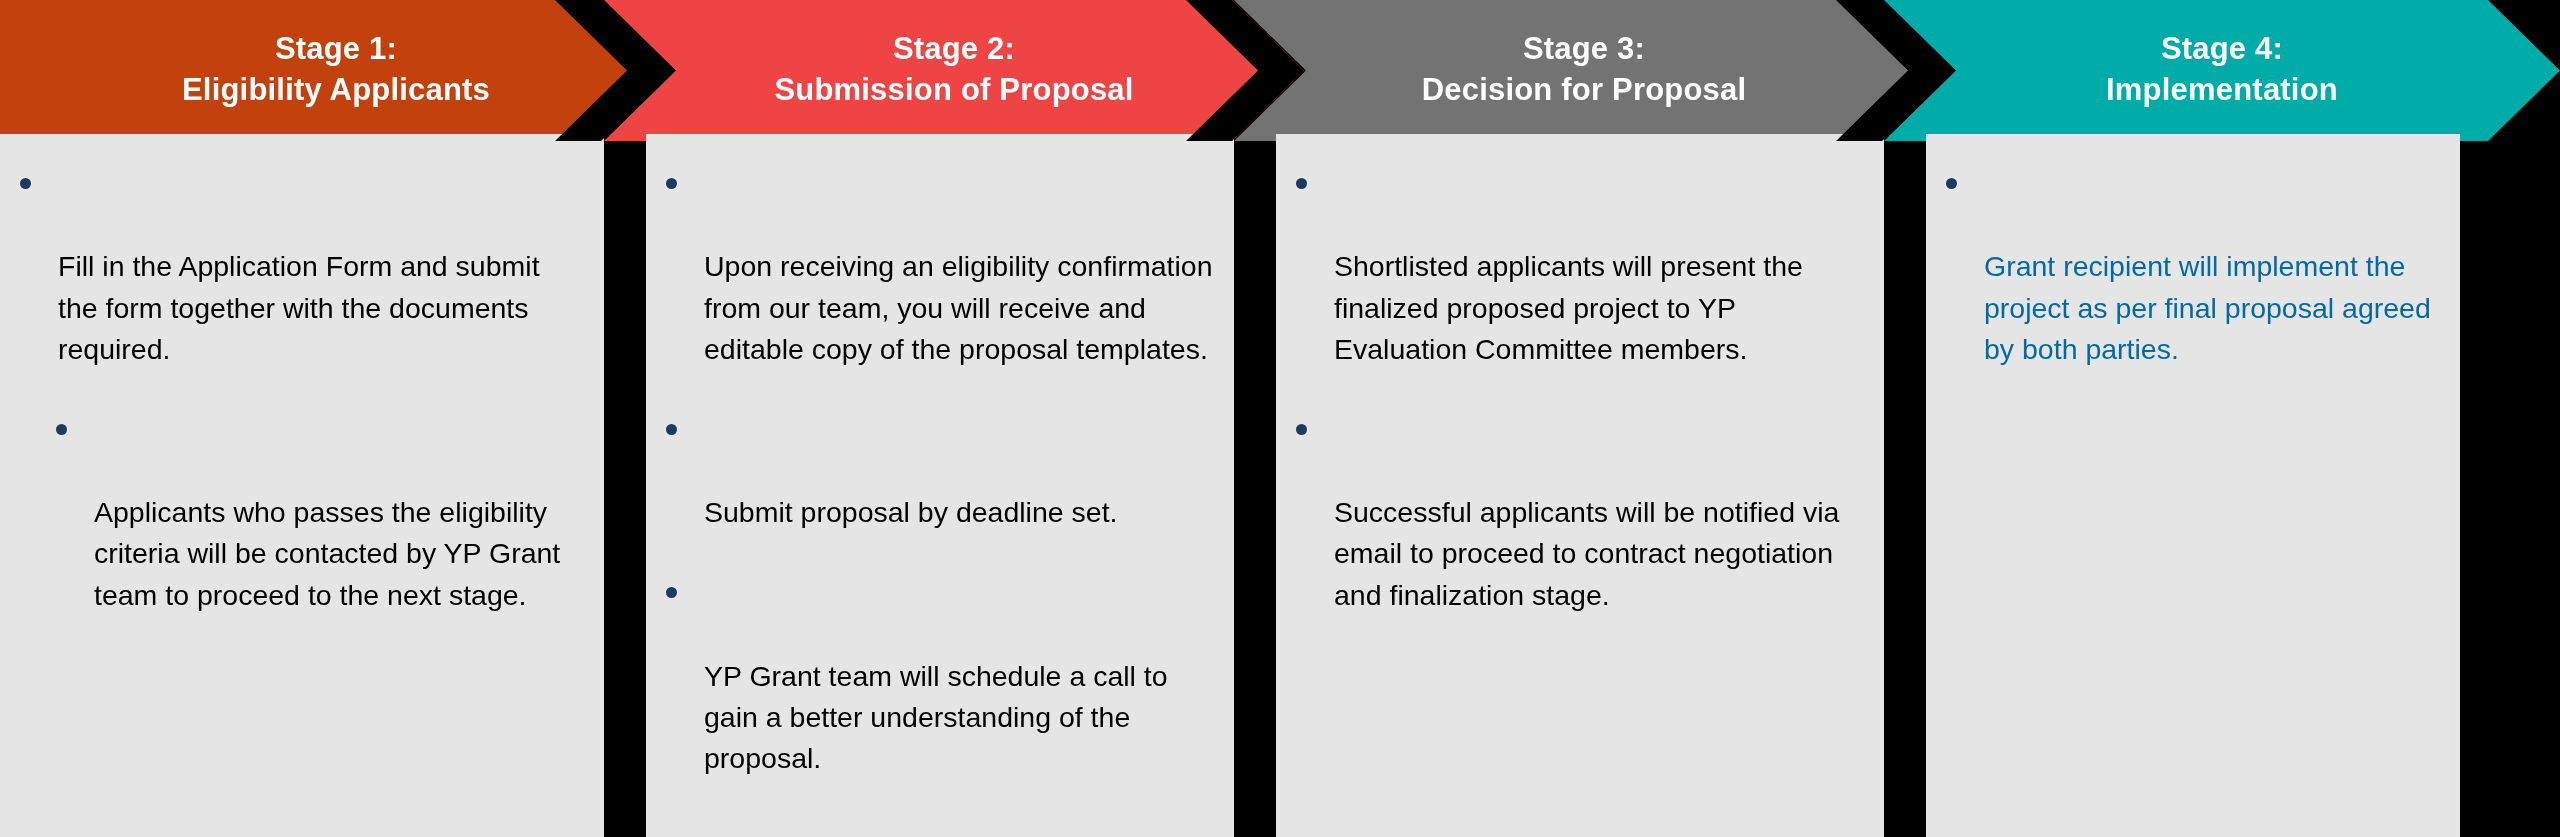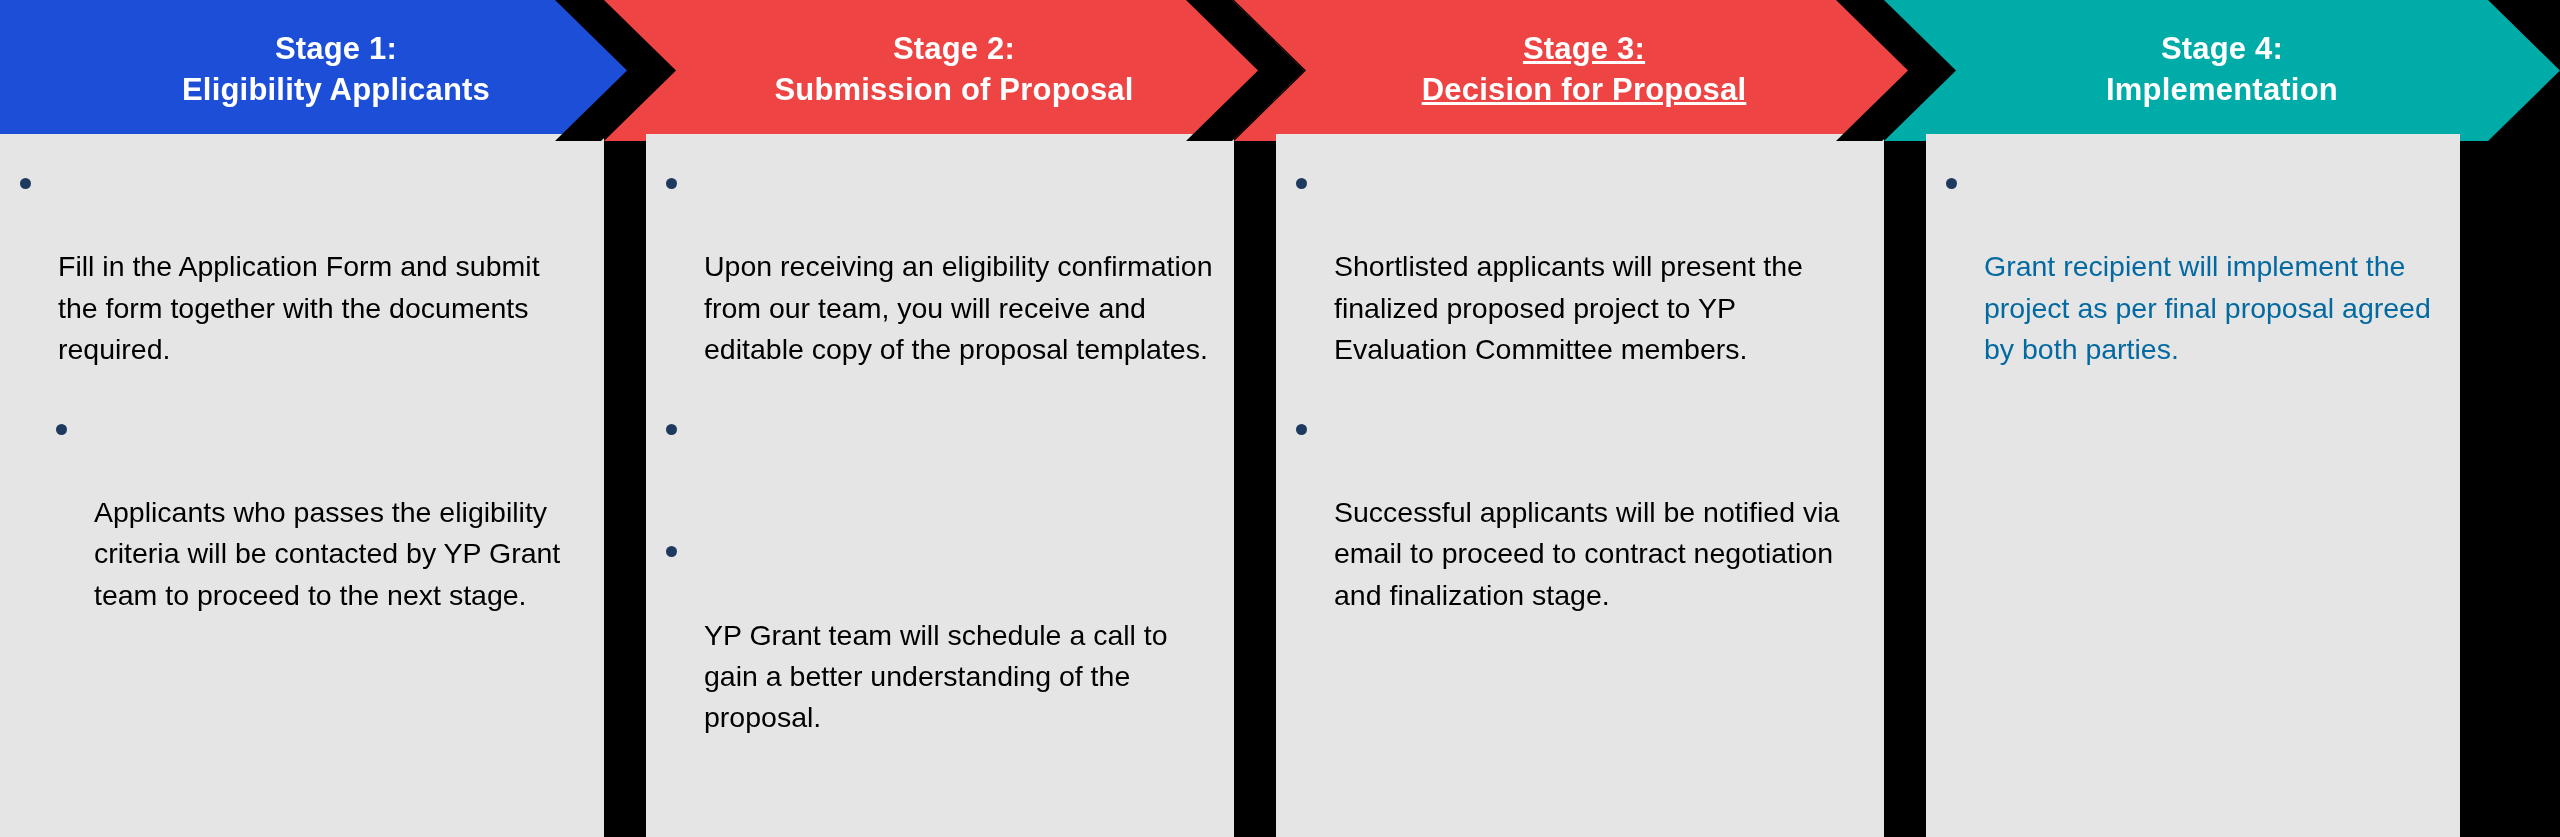--- a/index.html
+++ b/index.html
@@ -114,21 +114,21 @@
     top: 0;
     bottom: 0;
     background: #000000;
   }
 </style>
 </head>
 <body>
 
 <div id="stage-diagram">
 
-  <div class="stage-header chev-first" style="left: 0px; width: 672px; background: #1d4ed8; color: rgb(255, 255, 255);">
+  <div class="stage-header chev-first" style="left: 0px; width: 672px; background: #c2410c; color: rgb(255, 255, 255);">
     <span class="hdr-line">Stage 1:</span>
     <span class="hdr-line">Eligibility Applicants</span>
   </div>
 
   <div class="stage-body" style="left: 0px; width: 604px; background: rgb(229, 229, 229);">
     <ul class="bullet-list">
       <li class="bullet-item" style="color: rgb(0, 0, 0);">
         <span class="bullet-dot" style="background: rgb(31, 58, 95);"></span>
         <span>Fill in the Application Form and  submit the form together with the documents required.</span>
       </li>
@@ -148,32 +148,33 @@
   </div>
 
   <div class="stage-body" style="left: 646px; width: 588px; background: rgb(229, 229, 229);">
     <ul class="bullet-list">
       <li class="bullet-item" style="color: rgb(0, 0, 0);">
         <span class="bullet-dot" style="background: rgb(31, 58, 95);"></span>
         <span>Upon receiving an eligibility confirmation from our team, you will receive and editable copy of the proposal templates.</span>
       </li>
       <li class="bullet-item" style="color: rgb(0, 0, 0);">
         <span class="bullet-dot" style="background: rgb(31, 58, 95);"></span>
+        <span>Submit proposal by deadline set.</span>
       </li>
       <li class="bullet-item" style="color: rgb(0, 0, 0);">
         <span class="bullet-dot" style="background: rgb(31, 58, 95);"></span>
         <span>YP Grant team will schedule a call to gain a better understanding of the proposal.</span>
       </li>
     </ul>
   </div>
 
   <div class="chev-arrow" style="left: 1186px; width: 120px; background: rgb(0, 0, 0);"></div>
   <div class="body-divider" style="left: 1234px; width: 42px; background: rgb(0, 0, 0);"></div>
 
-  <div class="stage-header chev-mid" style="left: 1234px; width: 700px; background: #ef4444; color: rgb(255, 255, 255); text-decoration: underline;">
+  <div class="stage-header chev-mid" style="left: 1234px; width: 700px; background: #737373; color: rgb(255, 255, 255);">
     <span class="hdr-line">Stage 3:</span>
     <span class="hdr-line">Decision for Proposal</span>
   </div>
 
   <div class="stage-body" style="left: 1276px; width: 608px; background: rgb(229, 229, 229);">
     <ul class="bullet-list">
       <li class="bullet-item" style="color: rgb(0, 0, 0);">
         <span class="bullet-dot" style="background: rgb(31, 58, 95);"></span>
         <span>Shortlisted applicants will present the finalized proposed project to YP Evaluation Committee members.</span>
       </li>

